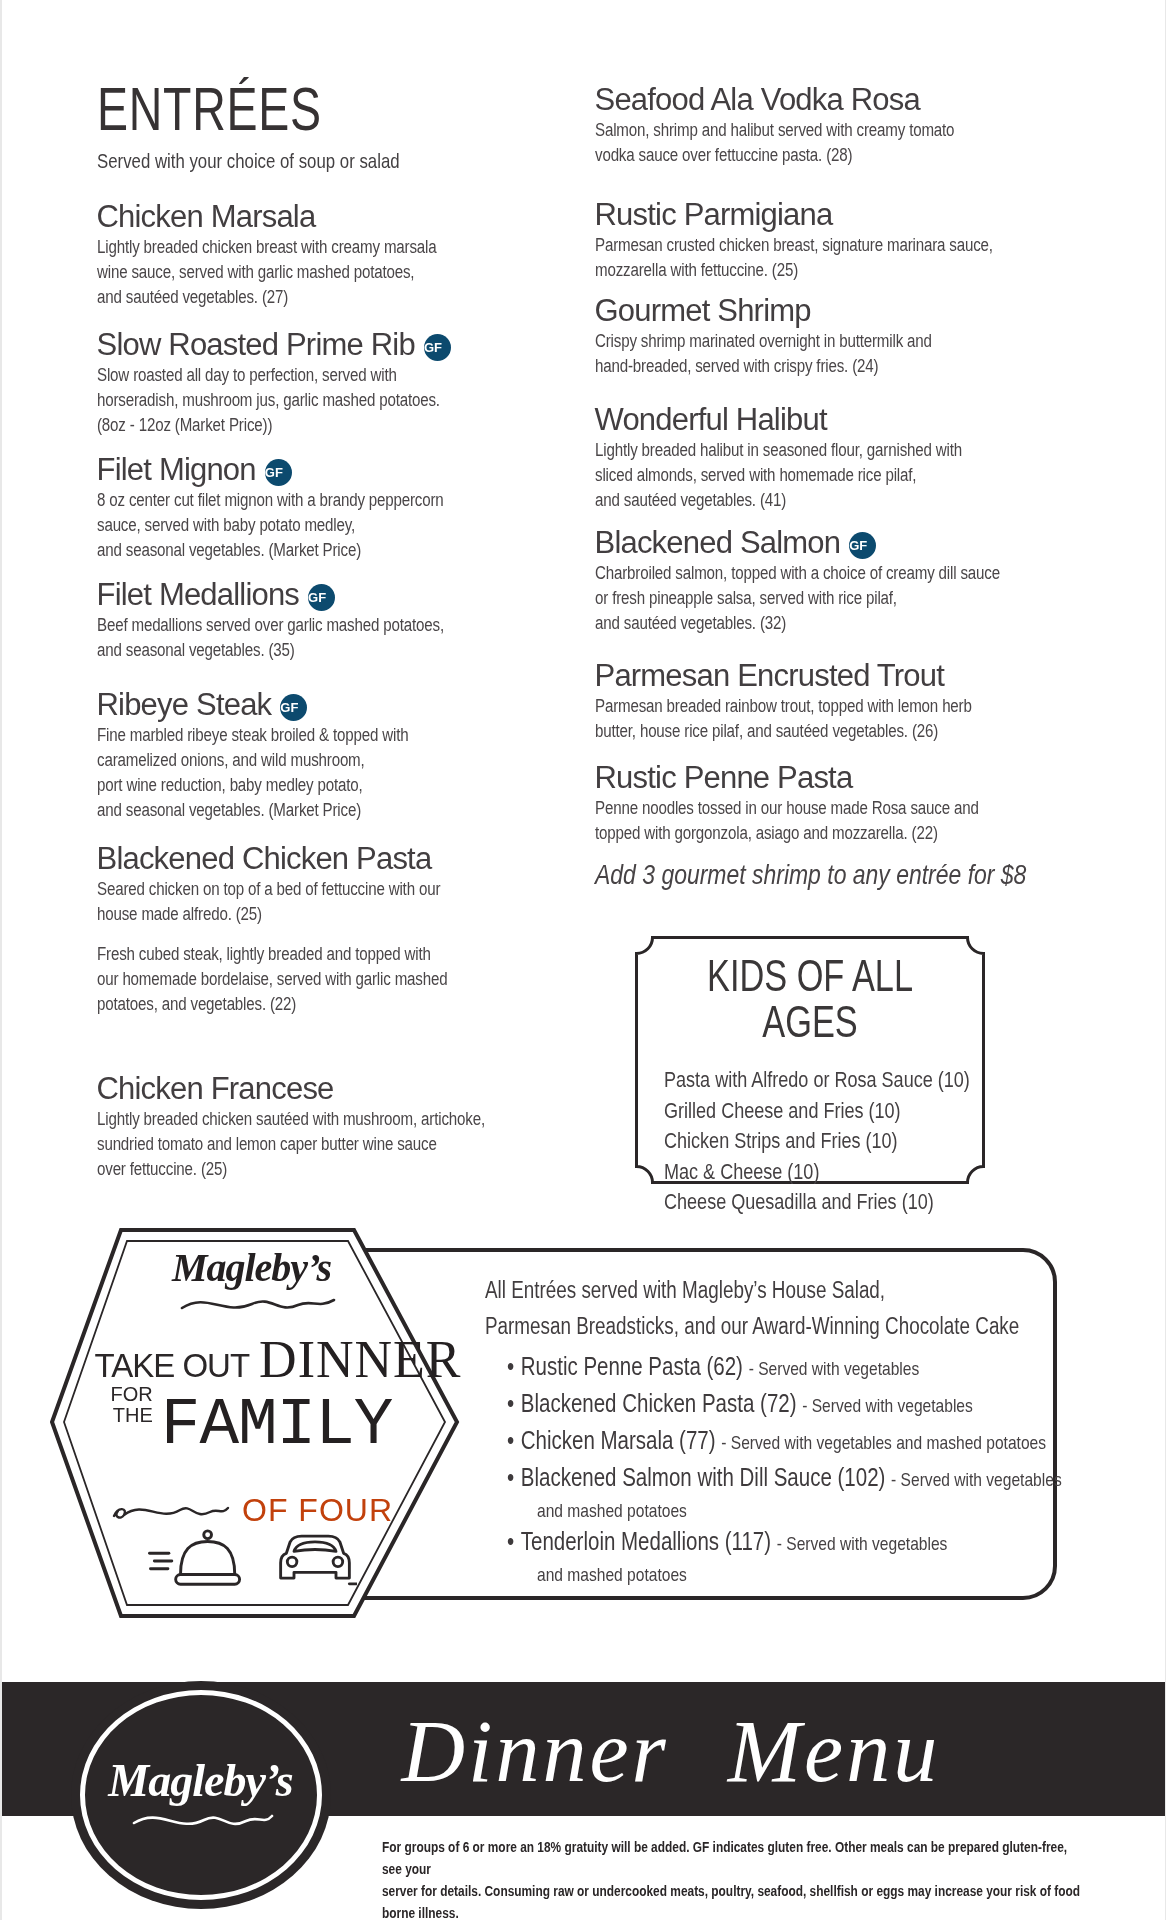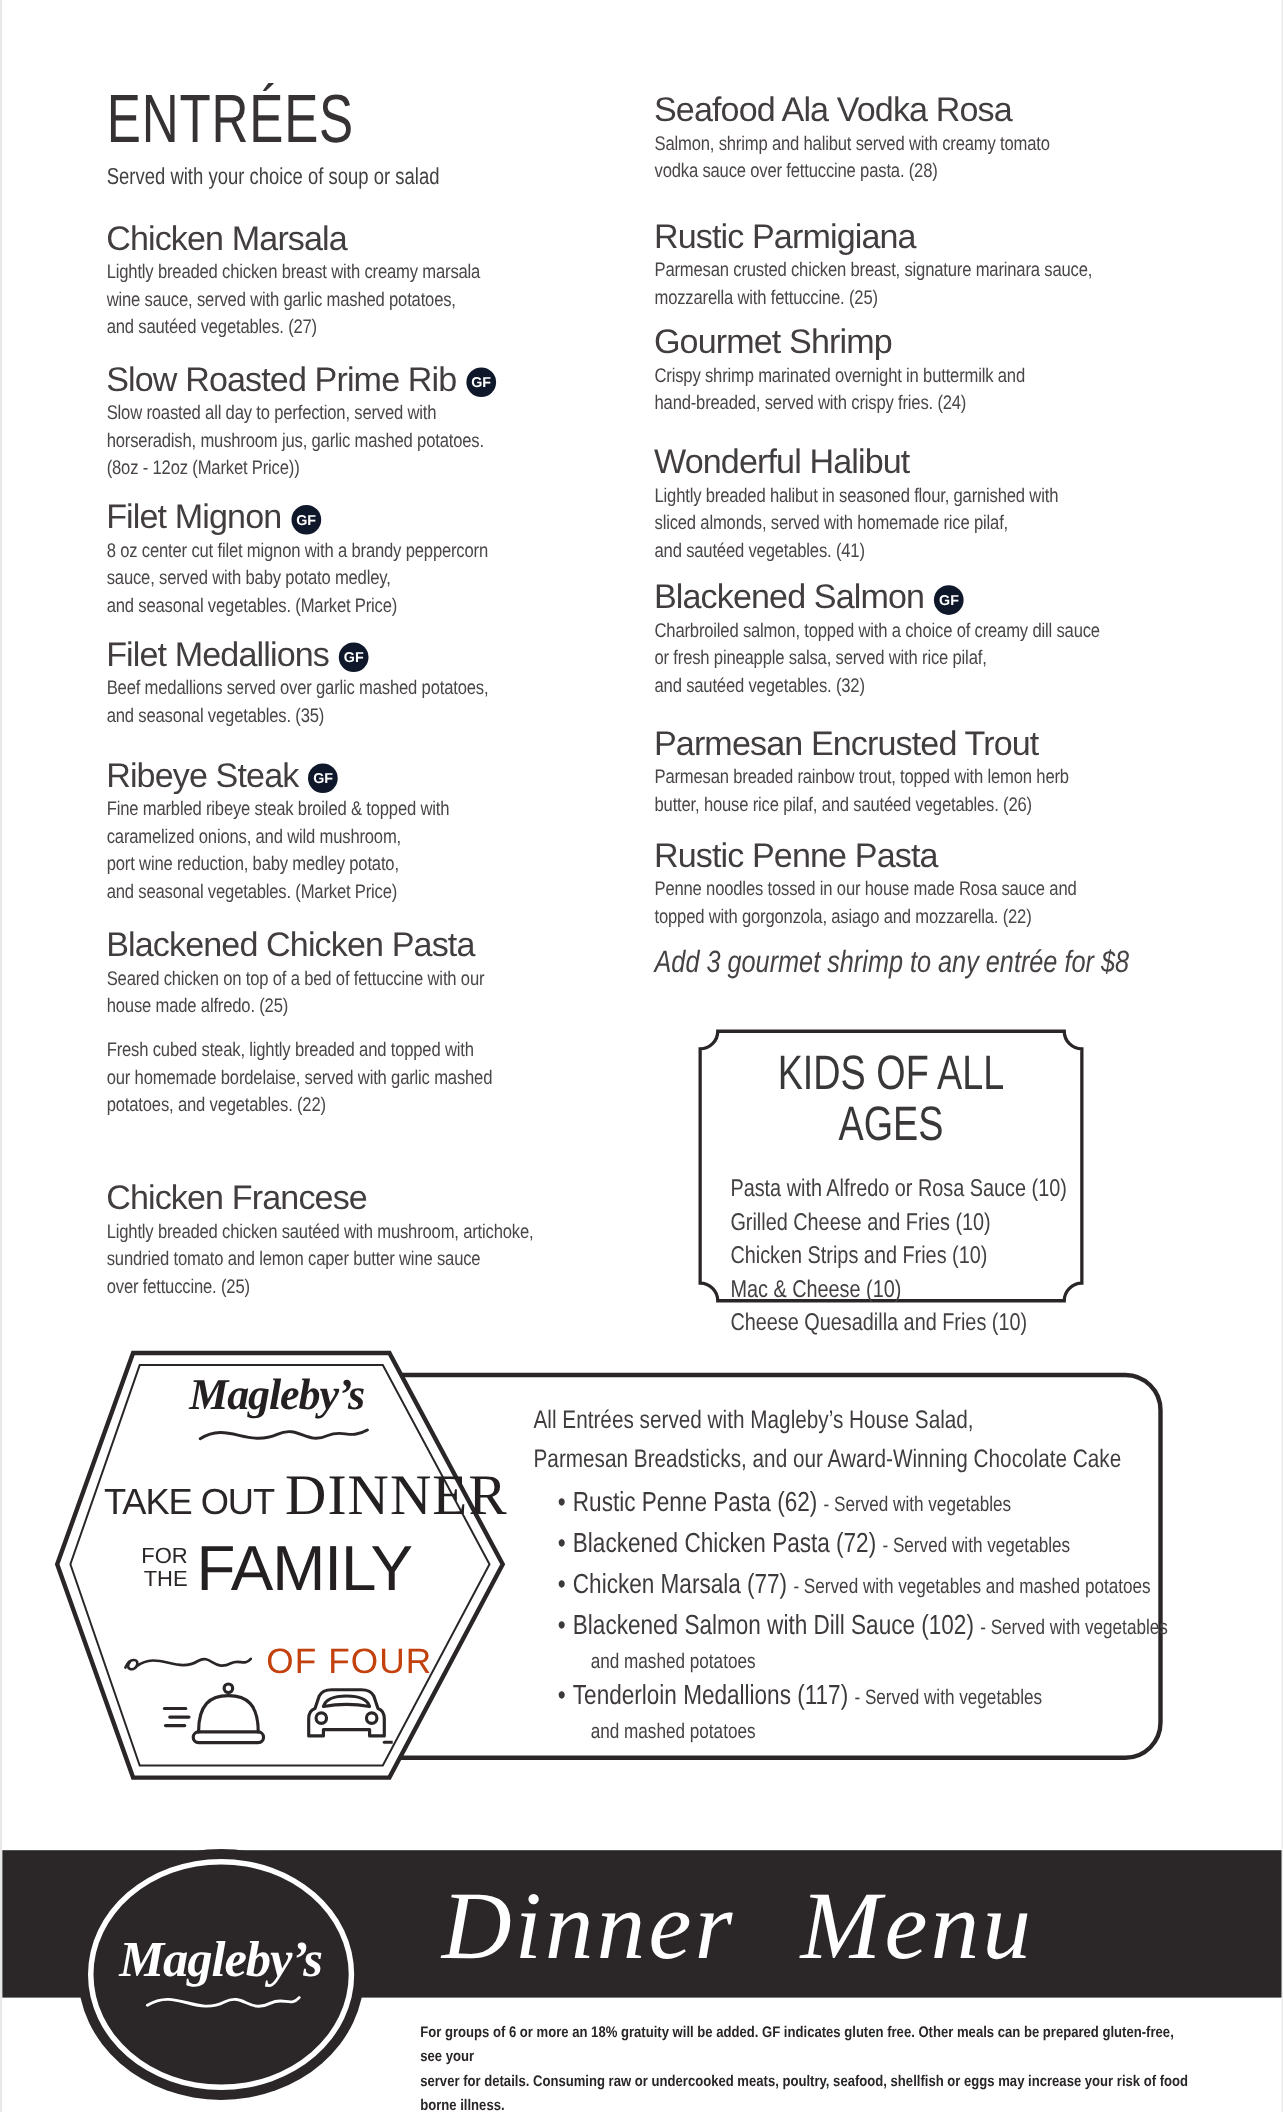--- a/index.html
+++ b/index.html
@@ -11,22 +11,22 @@
   .sec-sub{position:absolute;left:95px;top:148px;font-size:21px;line-height:26px;color:#434042;
            transform:scaleX(.8);transform-origin:0 0;white-space:nowrap}
   
   .col{position:absolute;top:0;width:460px;height:1200px}
   .col-left{left:95px}
   .col-right{left:593px}
   .item{position:absolute;left:0;width:100%}
   .item-title{font-size:31px;line-height:36px;font-weight:400;letter-spacing:-.8px;color:#423e40;white-space:nowrap}
   .item-desc{margin:0;font-size:18px;line-height:25px;color:#4a4648;letter-spacing:-.2px;
              white-space:pre-line;transform:scaleX(.84);transform-origin:0 0;width:130%}
-  .gf{display:inline-block;width:27px;height:27px;border-radius:50%;background:#0f172a;color:#fff;
-      font-size:13px;font-weight:700;line-height:27px;text-align:center;vertical-align:3px;
+  .gf{display:inline-block;width:27px;height:27px;border-radius:50%;background:#0c4a6e;color:#fff;
+      font-size:13px;font-weight:700;line-height:27px;text-align:left;vertical-align:3px;
       margin-left:9px;letter-spacing:0}
   .shrimp-note{position:absolute;left:593px;top:858px;font-style:italic;font-size:28px;line-height:34px;
                color:#474345;transform:scaleX(.82);transform-origin:0 0;white-space:nowrap}
   
   .kids{position:absolute;left:632px;top:935px;width:352px;height:250px}
   .kids-border{position:absolute;left:0;top:0}
   .kids-title{position:relative;margin-top:18px;text-align:center;font-size:44px;line-height:46px;
               color:#3a3738;letter-spacing:0;transform:scaleX(.78)}
   .kids-items{position:relative;margin:20px 0 0 30px;font-size:22px;line-height:30.5px;color:#444042;
               white-space:pre-line;transform:scaleX(.82);transform-origin:0 0;width:120%}
@@ -44,24 +44,24 @@
   .fam-wrap:empty{display:none}
   
   .hex{position:absolute;left:40px;top:1222px;width:420px;height:402px;z-index:2}
   .hx{position:absolute;left:40px;width:420px;text-align:center;z-index:3;color:#242021}
   .hx-brand{top:1246px;font-family:"Liberation Serif",serif;font-style:italic;font-weight:700;
             font-size:40px;line-height:44px;letter-spacing:-1px}
   .hx-flourish{top:1290px}
   .hx-row1{top:1330px;display:flex;justify-content:flex-end;align-items:baseline;gap:10px}
   .hx-takeout{font-size:33px;letter-spacing:-1px;color:#2b2728}
   .hx-dinner{font-family:"Liberation Serif",serif;font-size:52px;letter-spacing:1px;color:#242021}
-  .hx-row2{top:1384px;display:flex;justify-content:center;align-items:center;gap:8px}
+  .hx-row2{top:1384px;display:flex;justify-content:center;gap:8px}
   .hx-forthe{display:flex;flex-direction:column;font-size:20px;line-height:21px;letter-spacing:0;
              color:#2b2728;text-align:right}
-  .hx-family{font-family:Liberation Sans, sans-serif;font-size:58px;line-height:84px;letter-spacing:-1px;color:#242021}
+  .hx-family{font-family:Liberation Mono, monospace;font-size:66px;line-height:84px;letter-spacing:-1px;color:#242021}
   .hx-row3{top:1492px;display:flex;justify-content:center;align-items:center;gap:12px}
   .hx-offour{font-size:32px;letter-spacing:1px;color:#c2410c}
   .hx-icons{top:1528px;display:flex;justify-content:center;align-items:flex-end;gap:28px}
   
   .bar{position:absolute;left:0;top:1682px;width:1166px;height:134px;background:#2b2728;z-index:1}
   .oval{position:absolute;left:78px;top:1690px;width:232px;height:200px;background:#2b2728;
         border:5px solid #fff;border-radius:50%;box-shadow:0 0 0 9px #2b2728;z-index:3;
         display:flex;flex-direction:column;align-items:center;justify-content:center}
   .oval-brand{font-family:"Liberation Serif",serif;font-style:italic;font-weight:700;font-size:46px;
               color:#fff;letter-spacing:-1px}

